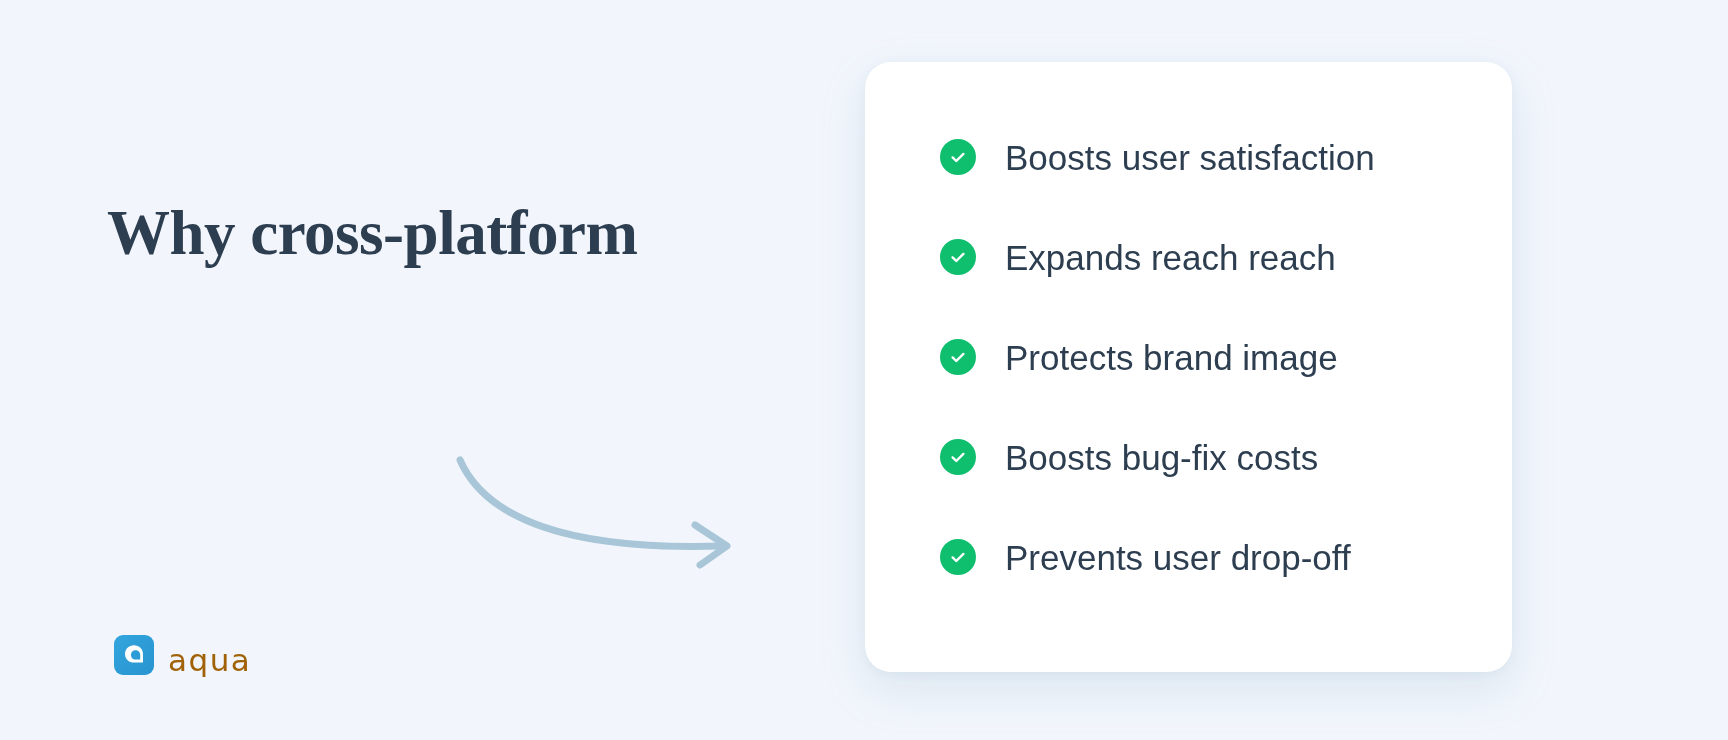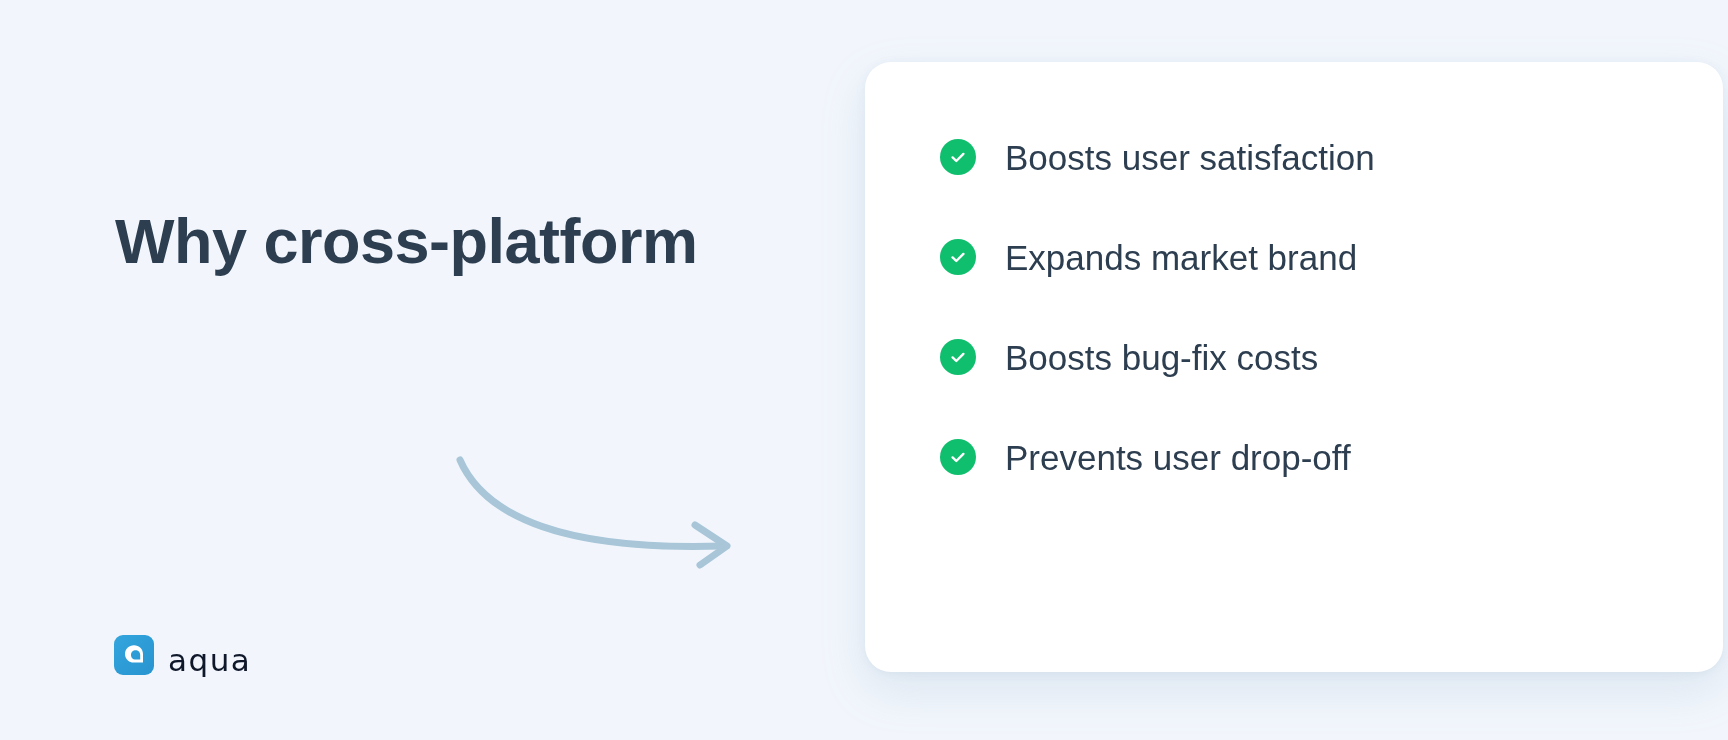--- a/index.html
+++ b/index.html
@@ -30,27 +30,27 @@
     top: 0;
     width: 830px;
     height: 740px;
   }
 
   .headline {
     position: absolute;
     left: 99px;
     top: 185px;
     width: 660px;
-    margin: 16px;
+    margin: 8px;
     font-size: 63px;
     line-height: 1.27;
     font-weight: 700;
     letter-spacing: -0.5px;
     color: #2d3e50;
-    font-family: Liberation Sans, sans-serif;
+    font-family: Liberation Serif, serif;
   }
   .headline .line {
     display: block;
     white-space: nowrap;
   }
 
   
   .arrow-decor {
     position: absolute;
     left: 455px;
@@ -76,32 +76,32 @@
     background: linear-gradient(135deg, #33a5dd 0%, #2894d0 100%);
     display: flex;
     align-items: center;
     justify-content: center;
     flex: none;
   }
   .logo-word {
     font-size: 31px;
     line-height: 1;
     letter-spacing: 1.5px;
-    color: #0f172a;
+    color: #a16207;
     font-weight: 400;
     font-family: "DejaVu Sans", sans-serif;
     margin-top: 12px;
   }
 
   
   .card {
     position: absolute;
     left: 865px;
     top: 62px;
-    width: 858px;
+    width: 647px;
     height: 610px;
     background: #ffffff;
     border-radius: 26px;
     box-shadow: 0 18px 46px rgba(120, 160, 190, 0.18),
                 0 2px 10px rgba(120, 160, 190, 0.10);
   }
 
   .benefit-list {
     position: absolute;
     left: 0;
@@ -182,23 +182,31 @@
         </span>
         <span class="benefit-text">Boosts user satisfaction</span>
       </li>
 
       <li class="benefit-item">
         <span class="check-icon">
           <svg width="20" height="20" viewBox="0 0 20 20" fill="none" xmlns="http://www.w3.org/2000/svg">
             <path d="M4.6 10.4 L8.3 14 L15.4 6.9" stroke="#ffffff" stroke-width="2.4" stroke-linecap="round" stroke-linejoin="round" fill="none"></path>
           </svg>
         </span>
-        <span class="benefit-text">Expands market brand</span>
-      </li>
-
+        <span class="benefit-text">Expands reach reach</span>
+      </li>
+
+      <li class="benefit-item">
+        <span class="check-icon">
+          <svg width="20" height="20" viewBox="0 0 20 20" fill="none" xmlns="http://www.w3.org/2000/svg">
+            <path d="M4.6 10.4 L8.3 14 L15.4 6.9" stroke="#ffffff" stroke-width="2.4" stroke-linecap="round" stroke-linejoin="round" fill="none"></path>
+          </svg>
+        </span>
+        <span class="benefit-text">Protects brand image</span>
+      </li>
 
       <li class="benefit-item">
         <span class="check-icon">
           <svg width="20" height="20" viewBox="0 0 20 20" fill="none" xmlns="http://www.w3.org/2000/svg">
             <path d="M4.6 10.4 L8.3 14 L15.4 6.9" stroke="#ffffff" stroke-width="2.4" stroke-linecap="round" stroke-linejoin="round" fill="none"></path>
           </svg>
         </span>
         <span class="benefit-text">Boosts bug-fix costs</span>
       </li>
 

